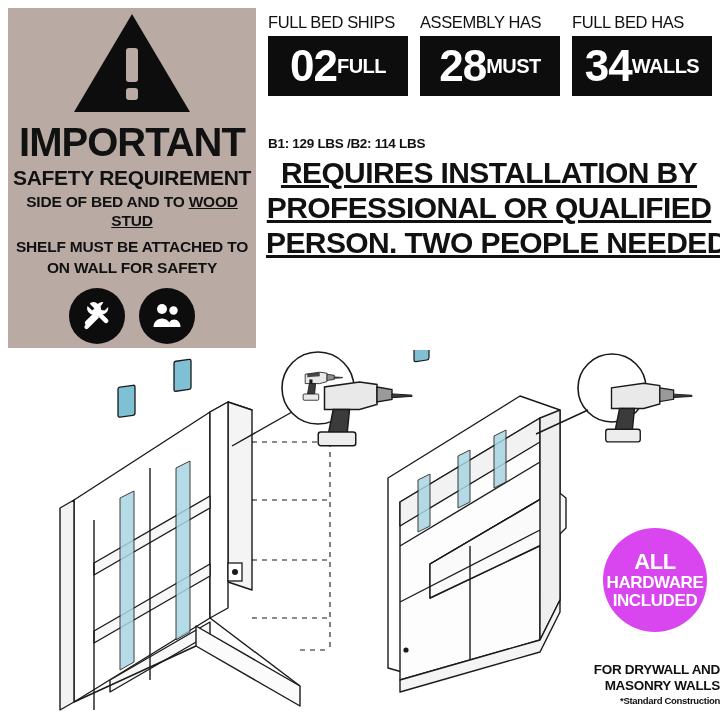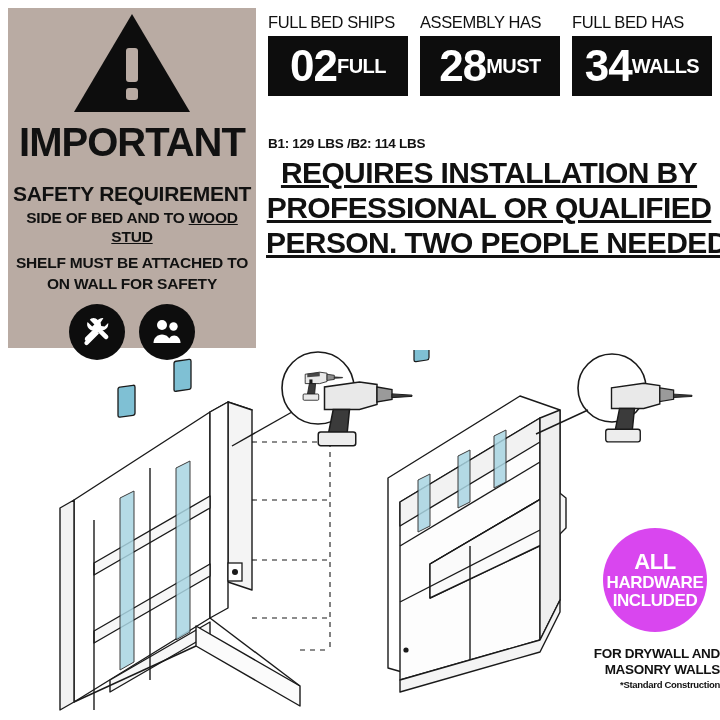--- a/index.html
+++ b/index.html
@@ -20,21 +20,21 @@
     display:flex;flex-direction:column;align-items:center;
     padding-top:0;box-sizing:border-box;
   }
   .warn-tri{width:120px;height:104px;position:relative;margin-top:4px;}
   .warn-tri svg{display:block;}
   .imp-title{
     font-weight:bold;font-size:40px;letter-spacing:-1px;
     line-height:1;margin-top:6px;
   }
   .imp-sub{
-    font-weight:bold;font-size:21px;letter-spacing:-0.3px;margin-top:20px;
+    font-weight:bold;font-size:21px;letter-spacing:-0.3px;margin-top:4px;
   }
   .imp-line{
     font-weight:bold;font-size:15.5px;letter-spacing:-0.2px;line-height:1.25;
     text-align:center;margin-top:6px;
   }
   .imp-line.second{margin-top:2px;}
   .imp-line u{text-decoration:underline;}
   .badge-row{display:flex;gap:14px;margin-top:10px;}
   .circle-badge{
     width:56px;height:56px;border-radius:50%;background:#0d0d0d;
@@ -76,21 +76,21 @@
   .hardware{
     position:absolute;left:603px;top:528px;width:104px;height:104px;
     border-radius:50%;background:#d946ef;color:#fff;
     display:flex;flex-direction:column;align-items:center;justify-content:center;
   }
   .hardware span{font-weight:bold;letter-spacing:-0.4px;line-height:1.08;}
   .hardware .l1{font-size:22px;}
   .hardware .l2{font-size:17px;}
   .hardware .l3{font-size:17px;}
   .hw-note{
-    position:absolute;left:588px;top:646px;width:132px;text-align:right;
+    position:absolute;left:588px;top:662px;width:132px;text-align:right;
     font-weight:bold;font-size:13.5px;line-height:1.2;letter-spacing:-0.3px;
   }
   .hw-note .star{font-size:9.5px;font-weight:bold;display:block;margin-top:1px;text-align:right;}
 
   
   .drawings{position:absolute;left:0;top:350px;width:720px;height:370px;}
   .drawings svg{display:block;}
 </style>
 </head>
 <body>

